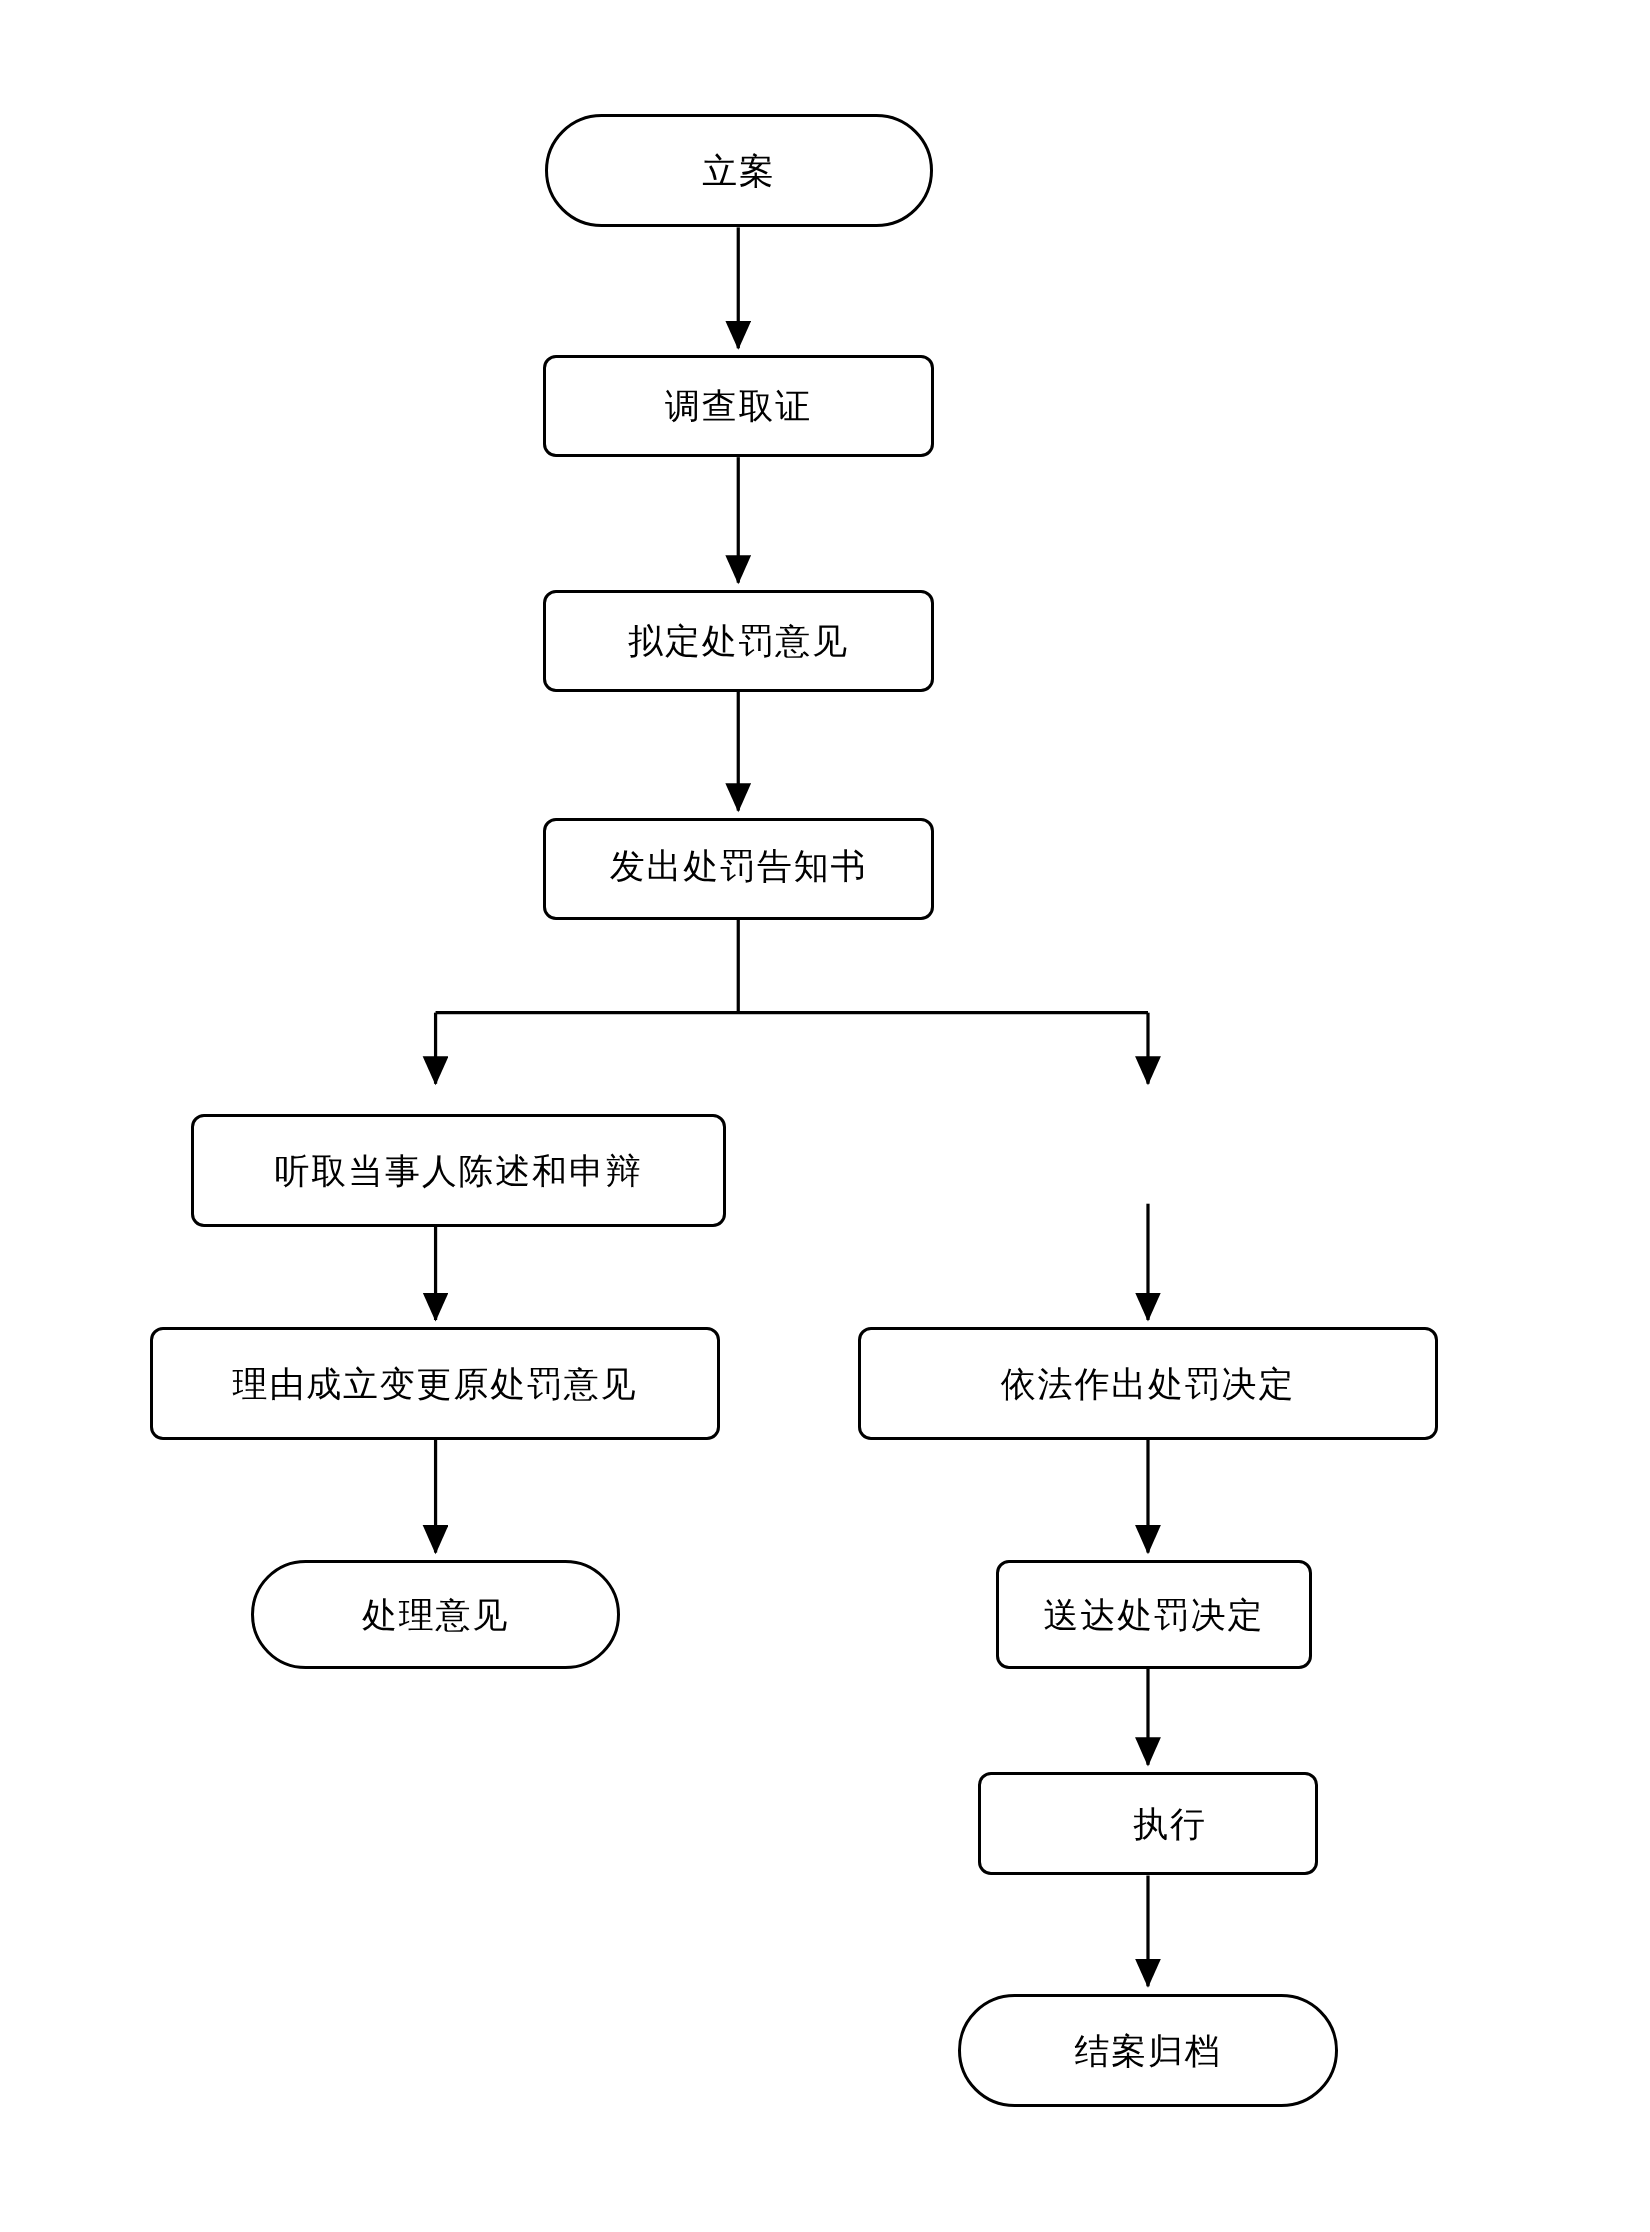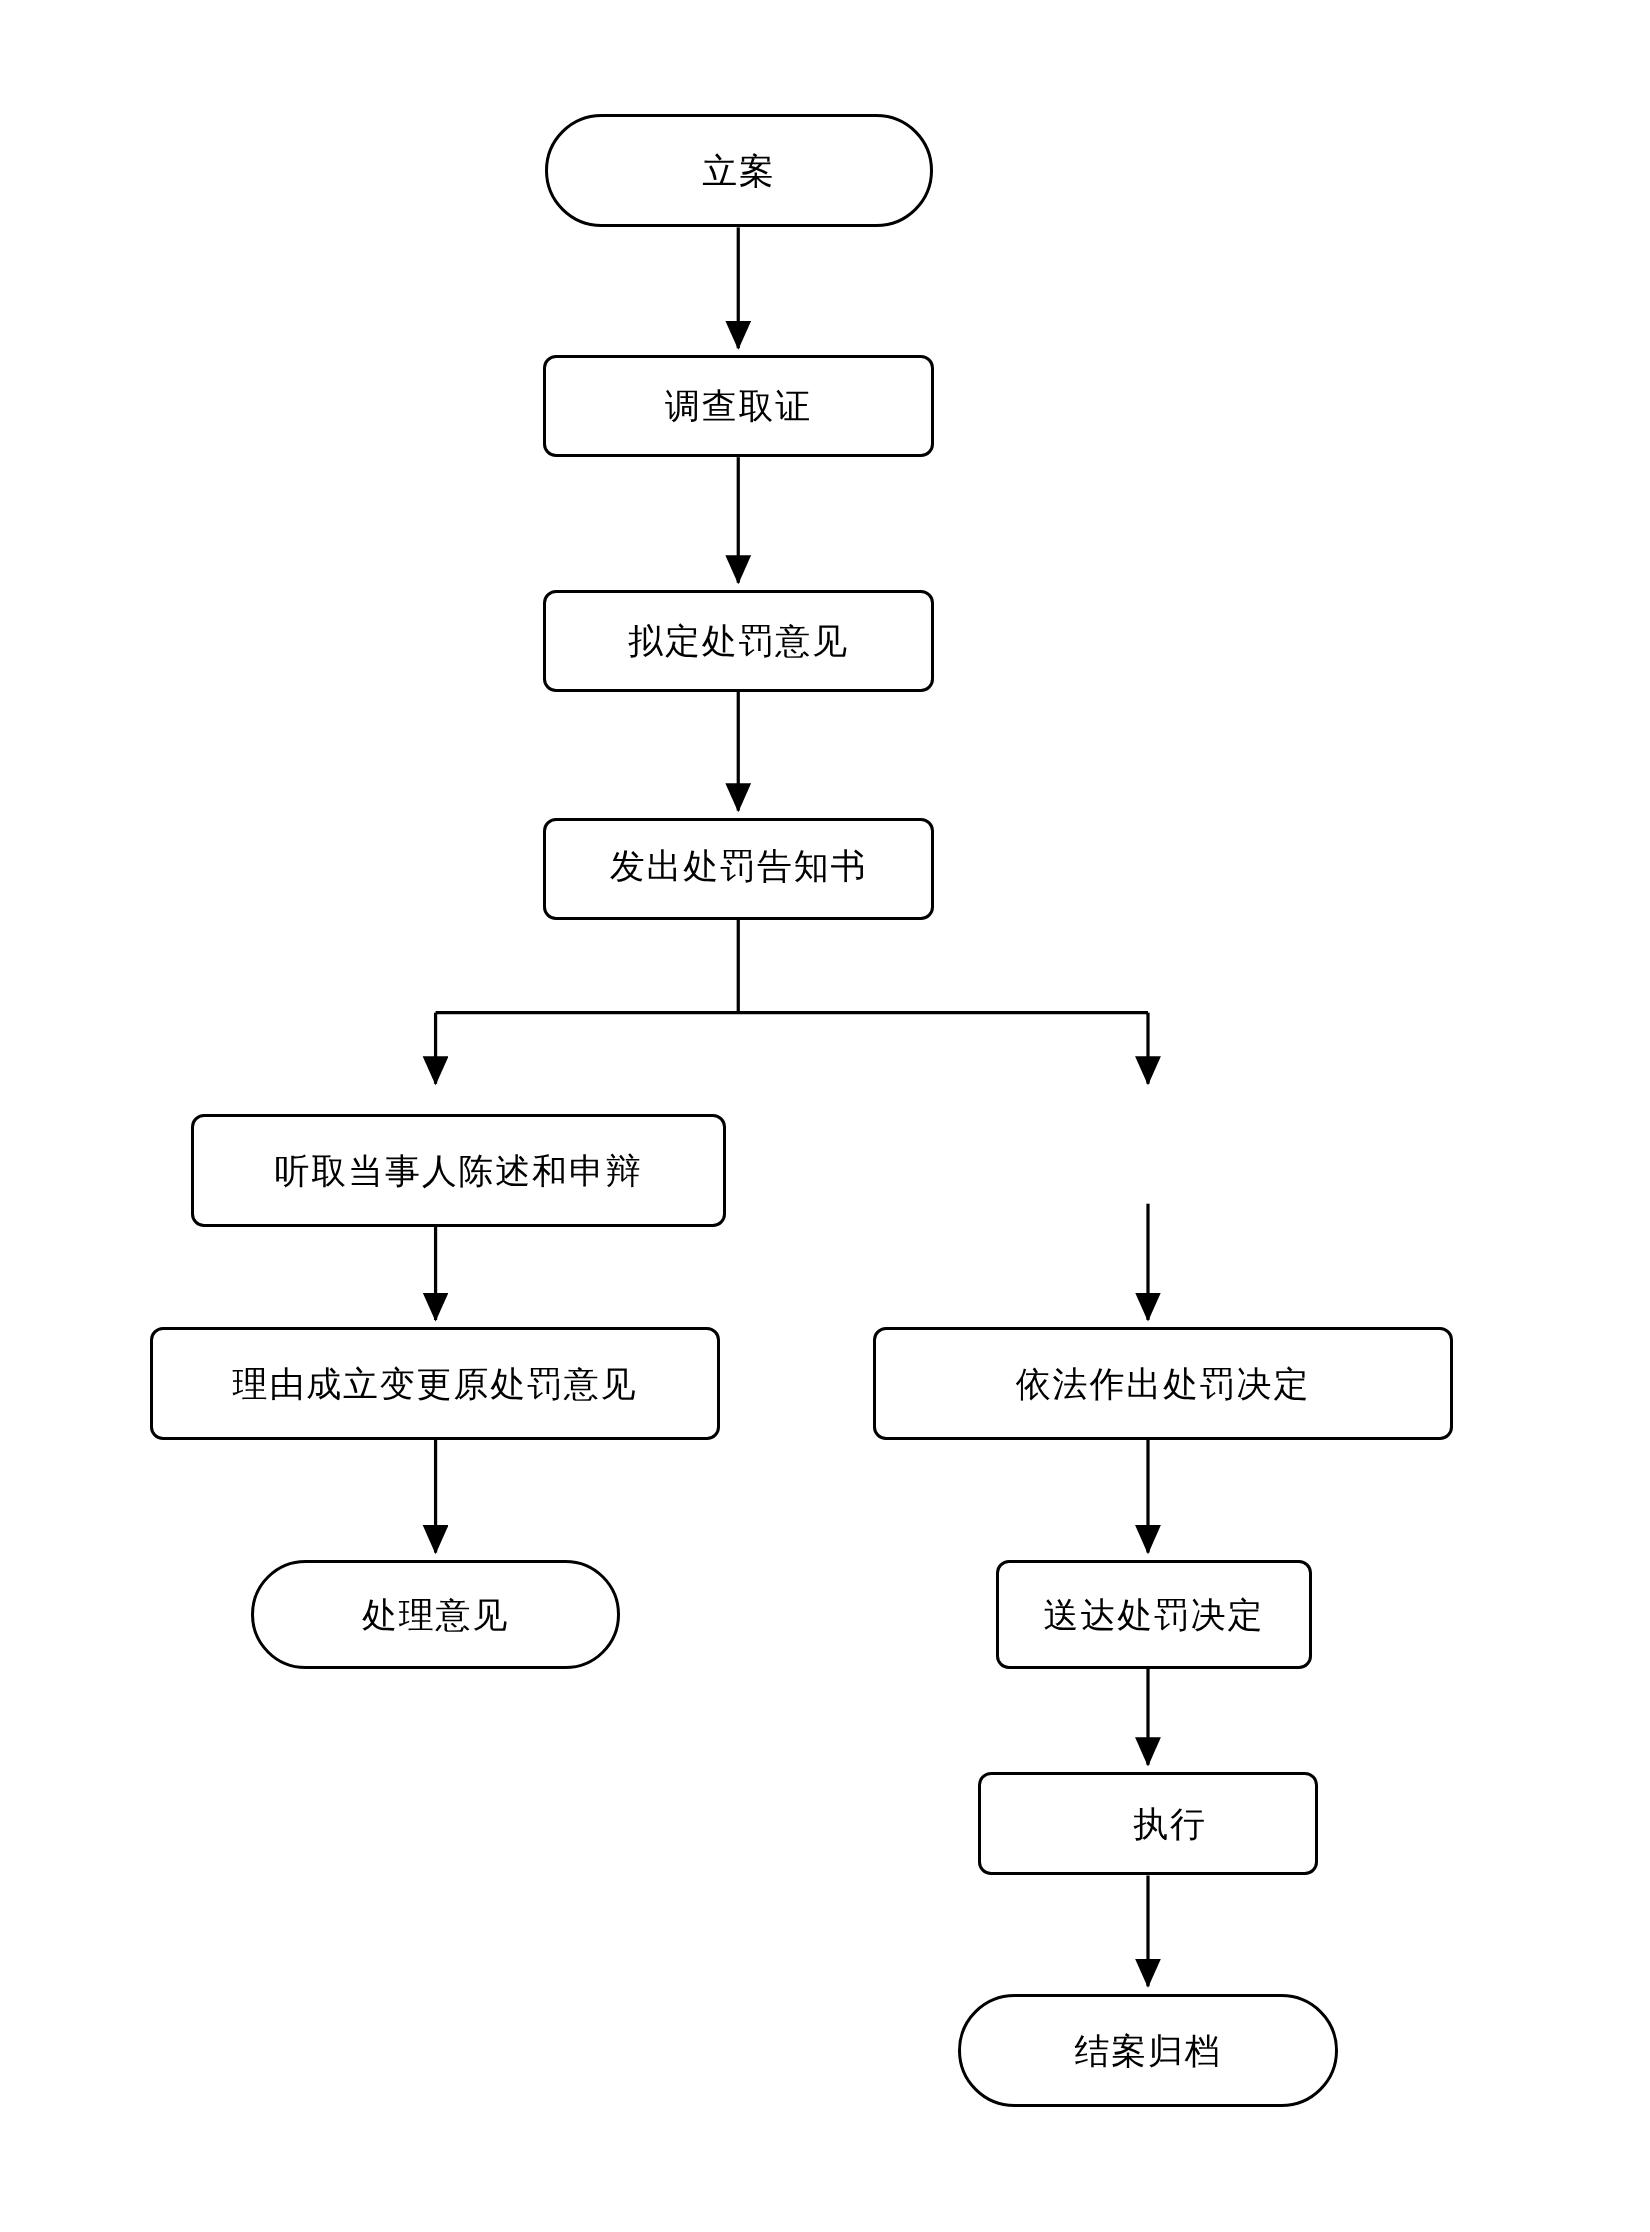--- a/index.html
+++ b/index.html
@@ -103,21 +103,21 @@
 
   <div class="node rect" style="left:191px; top:1091px; width:535px; height:113px;margin-top:23px;">
     <span class="node-label">听取当事人陈述和申辩</span>
   </div>
 
 
   <div class="node rect" style="left:150px; top:1327px; width:570px; height:113px;">
     <span class="node-label">理由成立变更原处罚意见</span>
   </div>
 
-  <div class="node rect" style="left:858px; top:1327px; width:580px; height:113px;margin-left:15px;">
+  <div class="node rect" style="left:858px; top:1327px; width:580px; height:113px;">
     <span class="node-label">依法作出处罚决定</span>
   </div>
 
   <div class="node terminator" style="left:251px; top:1560px; width:369px; height:109px;">
     <span class="node-label">处理意见</span>
   </div>
 
   <div class="node rect" style="left:996px; top:1560px; width:316px; height:109px;">
     <span class="node-label">送达处罚决定</span>
   </div>

